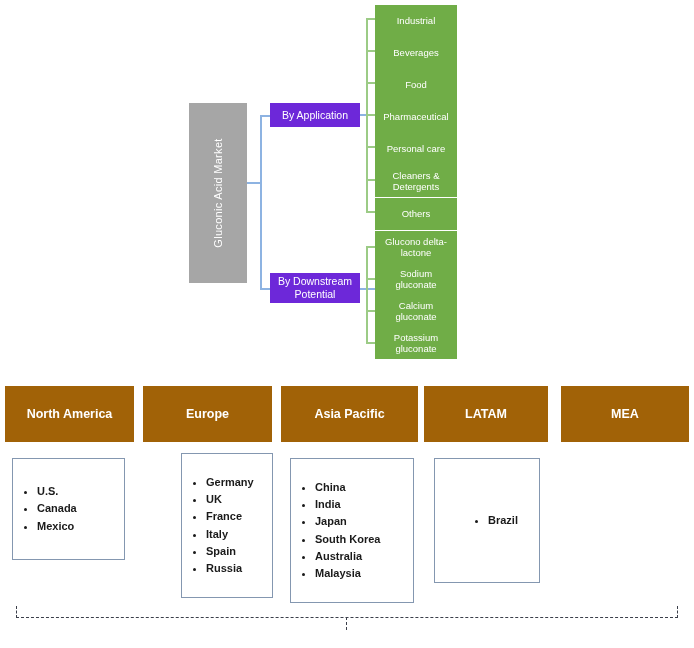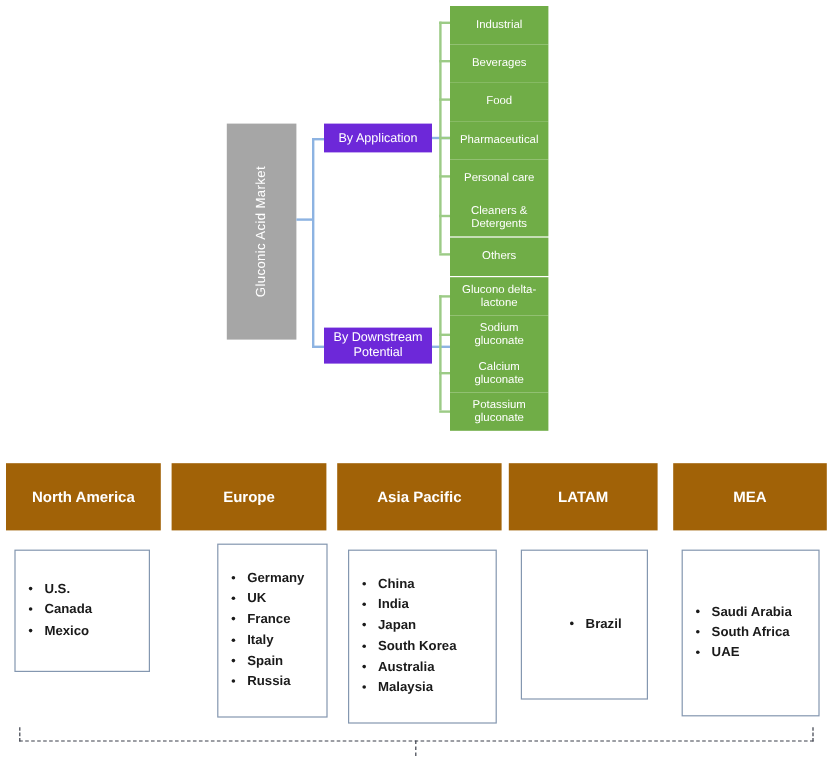--- a/index.html
+++ b/index.html
@@ -220,26 +220,19 @@
       <li>Malaysia</li>
     </ul>
   </div>
 
   <div class="region-box" style="left:434px;top:458px;width:106px;height:125px;padding-left:29px;">
     <ul class="region-list">
       <li>Brazil</li>
     </ul>
   </div>
 
-  <div class="region-box" style="left:568px;top:458px;width:115px;height:139px;">
-    <ul class="region-list">
-      <li>Saudi Arabia</li>
-      <li>South Africa</li>
-      <li>UAE</li>
-    </ul>
-  </div>
 
   <div class="brace-line"></div>
   <div class="brace-cap" id="brace-cap-left"></div>
   <div class="brace-cap" id="brace-cap-right"></div>
   <div id="brace-stem"></div>
 
 </div>
 
 </body></html>

